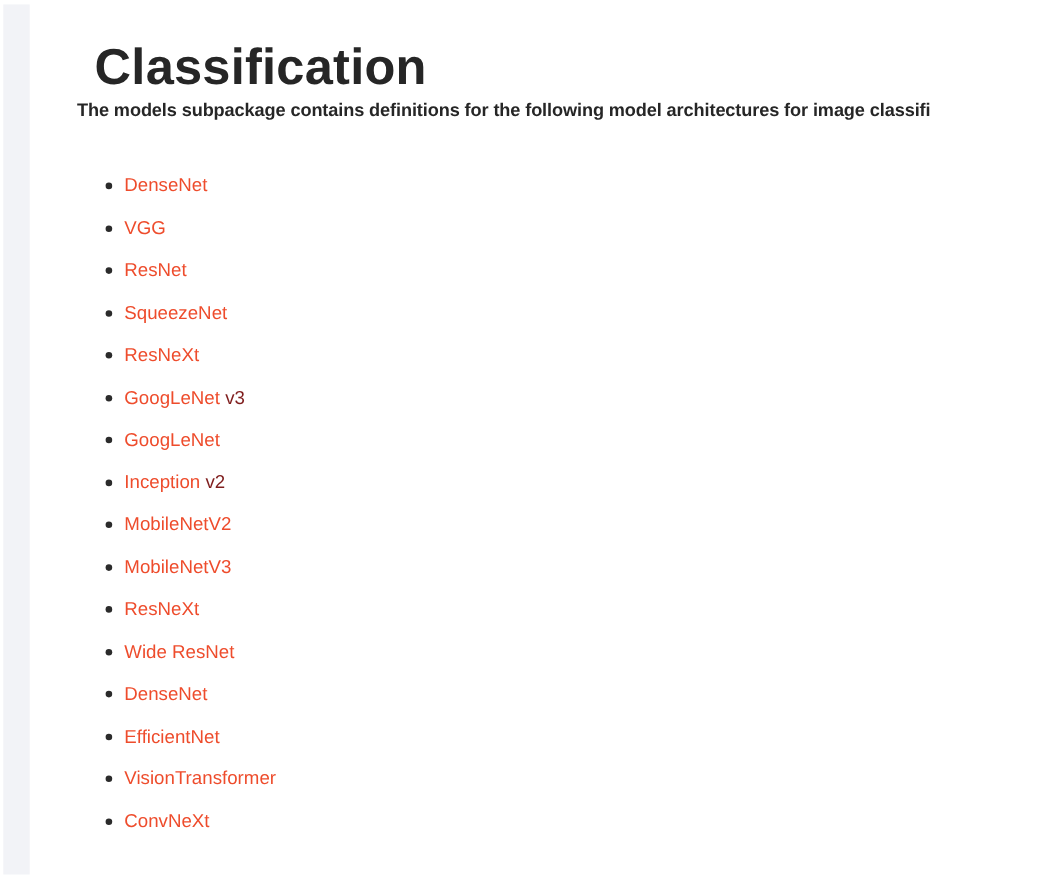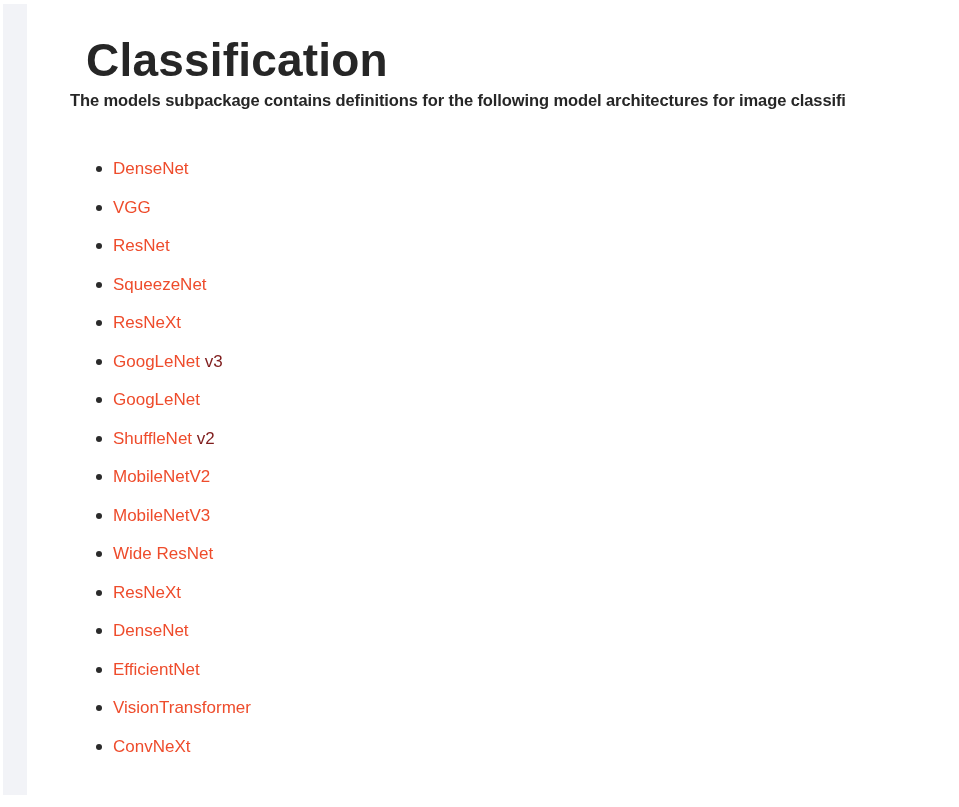--- a/index.html
+++ b/index.html
@@ -117,24 +117,24 @@
   <p id="intro-paragraph">The models subpackage contains definitions for the following model architectures for image classifi</p>
 
   <ul id="model-list">
       <li class="list-item"><span class="bullet-icon"></span><a class="model-link" href="#">DenseNet</a></li>
       <li class="list-item"><span class="bullet-icon"></span><a class="model-link" href="#">VGG</a></li>
       <li class="list-item"><span class="bullet-icon"></span><a class="model-link" href="#">ResNet</a></li>
       <li class="list-item"><span class="bullet-icon"></span><a class="model-link" href="#">SqueezeNet</a></li>
       <li class="list-item"><span class="bullet-icon"></span><a class="model-link" href="#">ResNeXt</a></li>
       <li class="list-item"><span class="bullet-icon"></span><a class="model-link" href="#">GoogLeNet</a><span class="model-suffix"> v3</span></li>
       <li class="list-item"><span class="bullet-icon"></span><a class="model-link" href="#">GoogLeNet</a></li>
-      <li class="list-item"><span class="bullet-icon"></span><a class="model-link" href="#">ShuffleNet</a><span class="model-suffix"> v2</span></li>
+      <li class="list-item"><span class="bullet-icon"></span><a class="model-link" href="#">Inception</a><span class="model-suffix"> v2</span></li>
       <li class="list-item"><span class="bullet-icon"></span><a class="model-link" href="#">MobileNetV2</a></li>
       <li class="list-item"><span class="bullet-icon"></span><a class="model-link" href="#">MobileNetV3</a></li>
+      <li class="list-item"><span class="bullet-icon"></span><a class="model-link" href="#">ResNeXt</a></li>
       <li class="list-item"><span class="bullet-icon"></span><a class="model-link" href="#">Wide ResNet</a></li>
-      <li class="list-item"><span class="bullet-icon"></span><a class="model-link" href="#">ResNeXt</a></li>
       <li class="list-item"><span class="bullet-icon"></span><a class="model-link" href="#">DenseNet</a></li>
       <li class="list-item"><span class="bullet-icon"></span><a class="model-link" href="#">EfficientNet</a></li>
       <li class="list-item"><span class="bullet-icon"></span><a class="model-link" href="#">VisionTransformer</a></li>
       <li class="list-item"><span class="bullet-icon"></span><a class="model-link" href="#">ConvNeXt</a></li>
     </ul>
 
 </div>
 
 </body></html>

